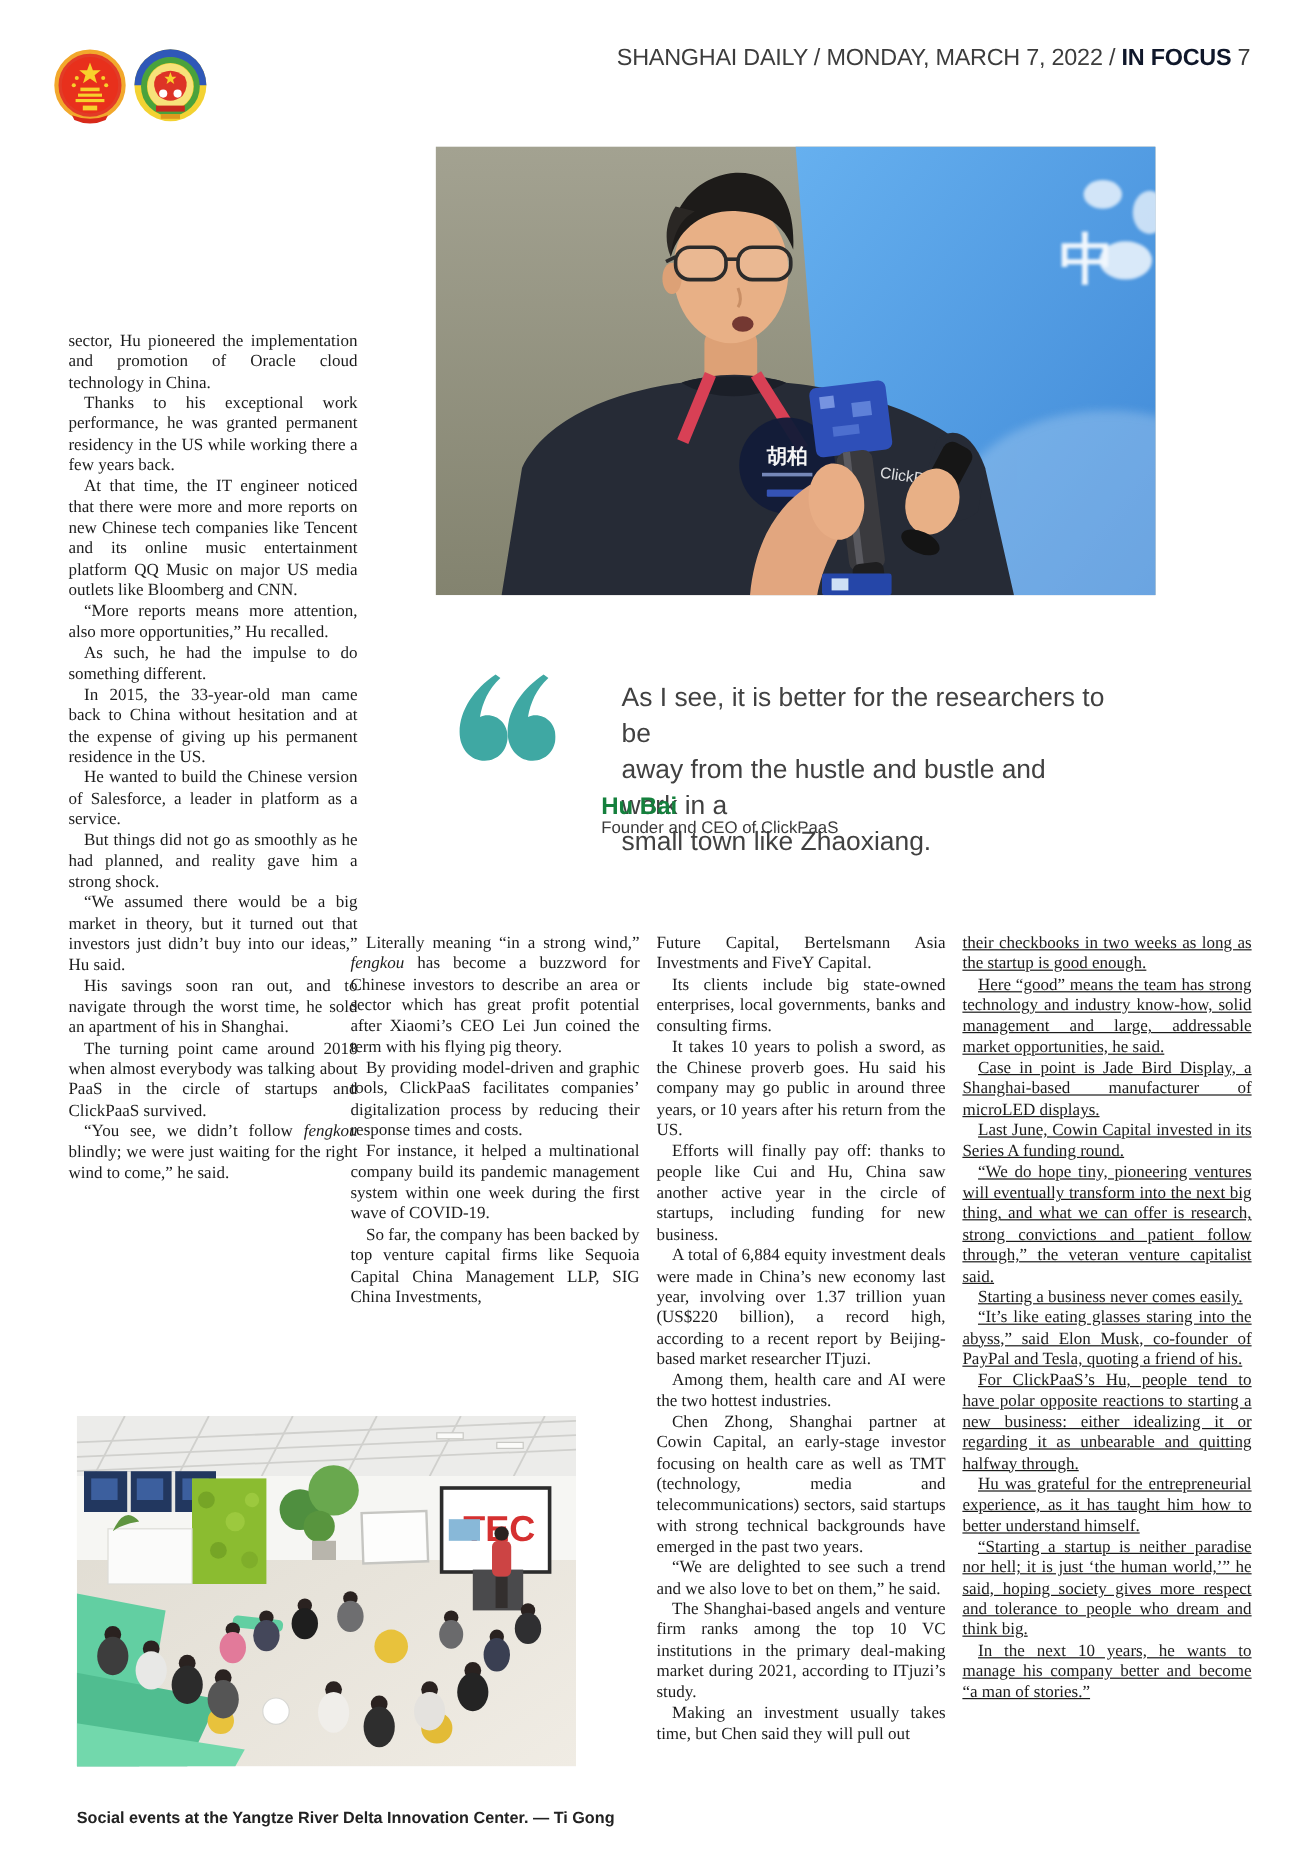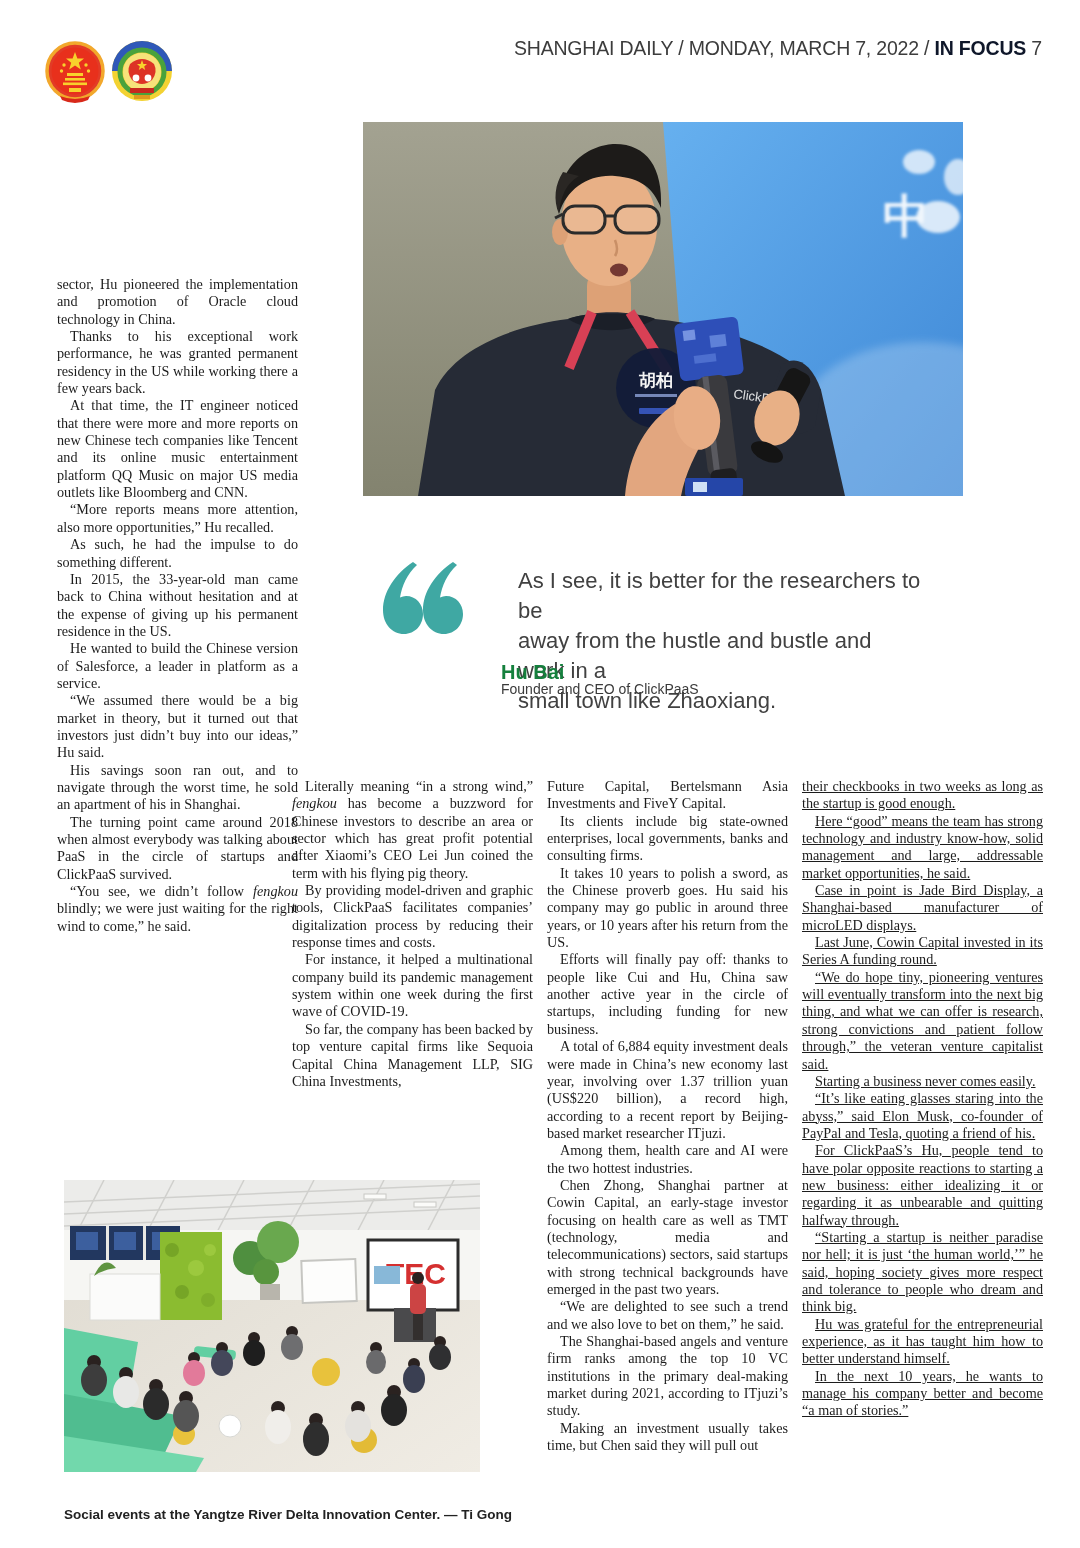--- a/index.html
+++ b/index.html
@@ -205,20 +205,21 @@
   <div class="quote-role">Founder and CEO of ClickPaaS</div>
 
   <div id="col1" class="col">
       <p class="flush">sector, Hu pioneered the implementation and promotion of Oracle cloud technology in China.</p>
       <p>Thanks to his exceptional work performance, he was granted permanent residency in the US while working there a few years back.</p>
       <p>At that time, the IT engineer noticed that there were more and more reports on new Chinese tech companies like Tencent and its online music entertainment platform QQ Music on major US media outlets like Bloomberg and CNN.</p>
       <p>“More reports means more attention, also more opportunities,” Hu recalled.</p>
       <p>As such, he had the impulse to do something different.</p>
       <p>In 2015, the 33-year-old man came back to China without hesitation and at the expense of giving up his permanent residence in the US.</p>
       <p>He wanted to build the Chinese version of Salesforce, a leader in platform as a service.</p>
+      <p>But things did not go as smoothly as he had planned, and reality gave him a strong shock.</p>
       <p>“We assumed there would be a big market in theory, but it turned out that investors just didn’t buy into our ideas,” Hu said.</p>
       <p>His savings soon ran out, and to navigate through the worst time, he sold an apartment of his in Shanghai.</p>
       <p>The turning point came around 2018 when almost everybody was talking about PaaS in the circle of startups and ClickPaaS survived.</p>
       <p>“You see, we didn’t follow <i>fengkou</i> blindly; we were just waiting for the right wind to come,” he said.</p>
     </div>
   <div id="col2" class="col">
       <p>Literally meaning “in a strong wind,” <i>fengkou</i> has become a buzzword for Chinese investors to describe an area or sector which has great profit potential after Xiaomi’s CEO Lei Jun coined the term with his flying pig theory.</p>
       <p>By providing model-driven and graphic tools, ClickPaaS facilitates companies’ digitalization process by reducing their response times and costs.</p>
       <p>For instance, it helped a multinational company build its pandemic management system within one week during the first wave of COVID-19.</p>
       <p>So far, the company has been backed by top venture capital firms like Sequoia Capital China Management LLP, SIG China Investments,</p>
@@ -237,22 +238,22 @@
     </div>
   <div id="col4" class="col">
       <p class="flush">their checkbooks in two weeks as long as the startup is good enough.</p>
       <p>Here “good” means the team has strong technology and industry know-how, solid management and large, addressable market opportunities, he said.</p>
       <p>Case in point is Jade Bird Display, a Shanghai-based manufacturer of microLED displays.</p>
       <p>Last June, Cowin Capital invested in its Series A funding round.</p>
       <p>“We do hope tiny, pioneering ventures will eventually transform into the next big thing, and what we can offer is research, strong convictions and patient follow through,” the veteran venture capitalist said.</p>
       <p>Starting a business never comes easily.</p>
       <p>“It’s like eating glasses staring into the abyss,” said Elon Musk, co-founder of PayPal and Tesla, quoting a friend of his.</p>
       <p>For ClickPaaS’s Hu, people tend to have polar opposite reactions to starting a new business: either idealizing it or regarding it as unbearable and quitting halfway through.</p>
+      <p>Hu was grateful for the entrepreneurial experience, as it has taught him how to better understand himself.</p>
       <p>“Starting a startup is neither paradise nor hell; it is just ‘the human world,’” he said, hoping society gives more respect and tolerance to people who dream and think big.</p>
-      <p>Hu was grateful for the entrepreneurial experience, as it has taught him how to better understand himself.</p>
       <p>In the next 10 years, he wants to manage his company better and become “a man of stories.”</p>
     </div>
 
   <svg id="bottom-photo" width="416" height="292" viewBox="0 0 416 292">
     <defs>
       <linearGradient id="floorGrad" x1="0" y1="0" x2="1" y2="1">
         <stop offset="0" stop-color="#dedad0"></stop>
         <stop offset="1" stop-color="#f0ece4"></stop>
       </linearGradient>
     </defs>

